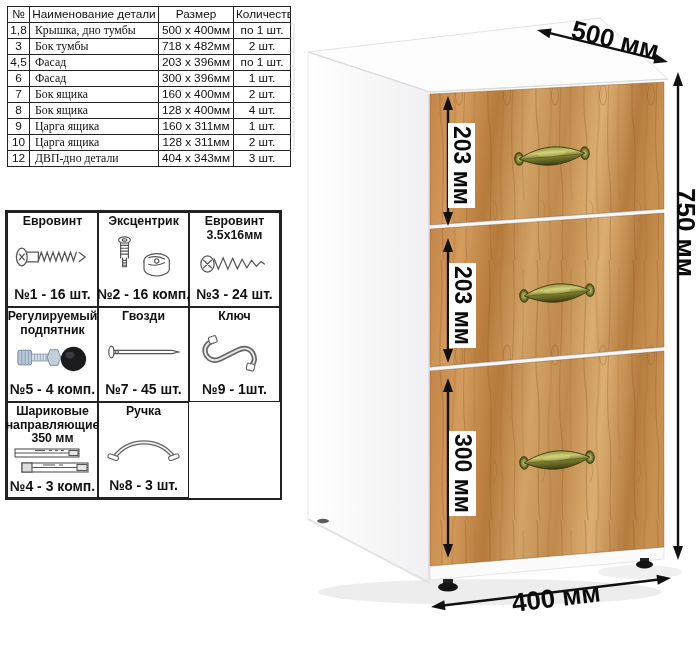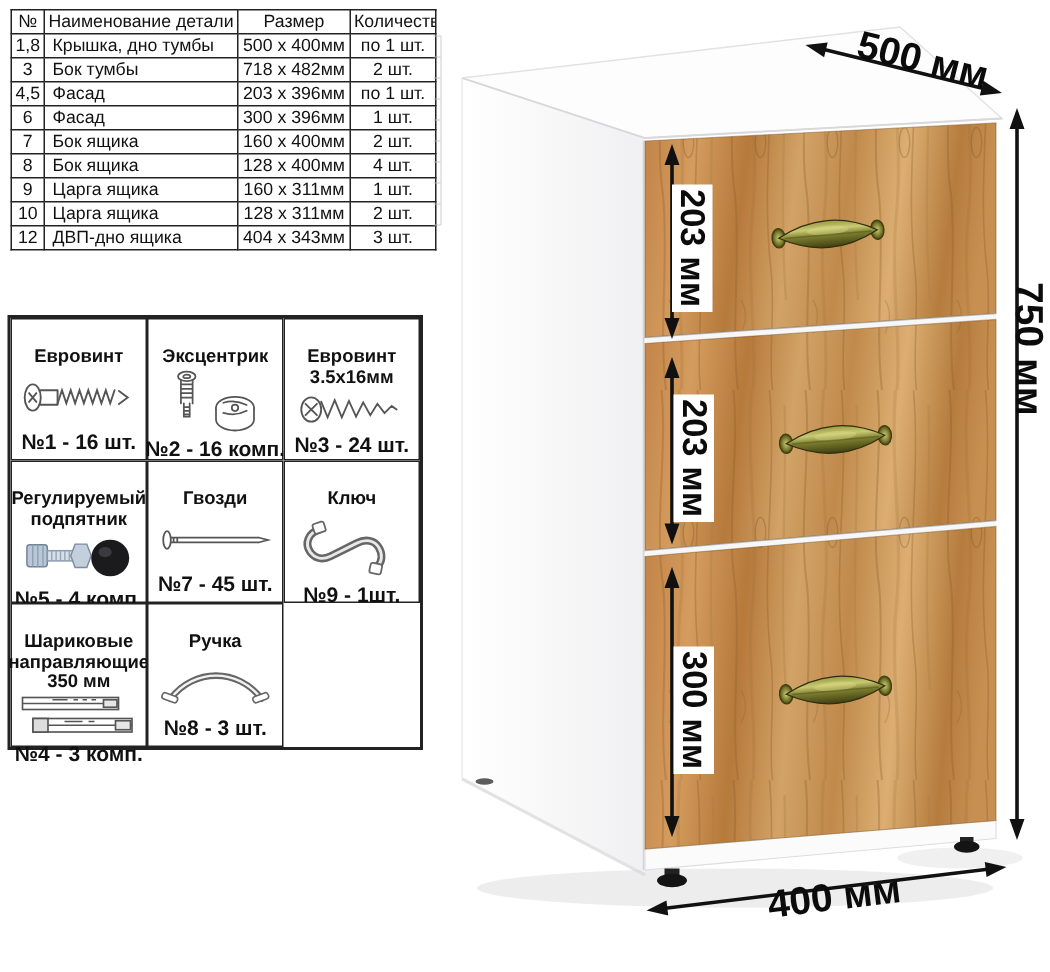--- a/index.html
+++ b/index.html
@@ -4,29 +4,29 @@
 <style>
   html,body{margin:0;padding:0;}
   body{width:700px;height:648px;background:#ffffff;overflow:hidden;position:relative;
        font-family:"Liberation Sans",sans-serif;color:#111;}
   .page{position:absolute;inset:0;}
 
   
   table.parts{position:absolute;left:7px;top:6px;width:283px;border-collapse:collapse;table-layout:fixed;}
   table.parts th,table.parts td{border:1px solid #222;font-size:11.8px;line-height:14.5px;height:15px;
        padding:0 2px;text-align:center;white-space:nowrap;overflow:hidden;font-weight:normal;color:#111;}
-  table.parts td.c-name{text-align:left;padding-left:5px;}
+  table.parts td.c-name{text-align:left;padding-left:5px;font-family:Liberation Serif, serif;}
   col.c1{width:22px;}col.c2{width:129px;}col.c3{width:75px;}col.c4{width:57px;}
 
   
   .hw{position:absolute;left:5px;top:210px;width:277px;height:290px;border:2px solid #222;
       box-sizing:border-box;display:grid;grid-template-columns:91px 91px 91px;grid-template-rows:95px 95px 96px;}
   .hw-cell{border:1px solid #222;display:flex;flex-direction:column;align-items:center;
       box-sizing:border-box;padding:2px 1px;background:#fff;}
-  .hw-title{font-weight:bold;font-size:12.3px;line-height:1.1;text-align:center;margin-top:16px;}
+  .hw-title{font-weight:bold;font-size:12.3px;line-height:1.1;text-align:center;margin-top:0;}
   .hw-ico{flex:1;display:flex;align-items:center;justify-content:center;width:100%;}
   .hw-count{font-weight:bold;font-size:14px;margin-bottom:2px;margin-top:auto;white-space:nowrap;}
 
   
   svg.cab{position:absolute;left:0;top:0;}
 
   
   .dim{position:absolute;font-weight:bold;color:#0b0b0b;white-space:nowrap;}
   .dim-500{left:572px;top:14px;font-size:26px;transform:rotate(14deg);transform-origin:left center;}
   .dim-750{left:701px;top:188px;font-size:26px;transform:rotate(90deg);transform-origin:top left;}
@@ -100,21 +100,21 @@
         <td>1 шт.</td>
       </tr>
       <tr>
         <td>10</td>
         <td class="c-name">Царга ящика</td>
         <td>128 x 311мм</td>
         <td>2 шт.</td>
       </tr>
       <tr>
         <td>12</td>
-        <td class="c-name">ДВП-дно ящика</td>
+        <td class="c-name">ДВП-дно детали</td>
         <td>404 x 343мм</td>
         <td>3 шт.</td>
       </tr>
     </tbody>
   </table>
 
   <div class="hw">
 
     <div class="hw-cell">
       <div class="hw-title">

